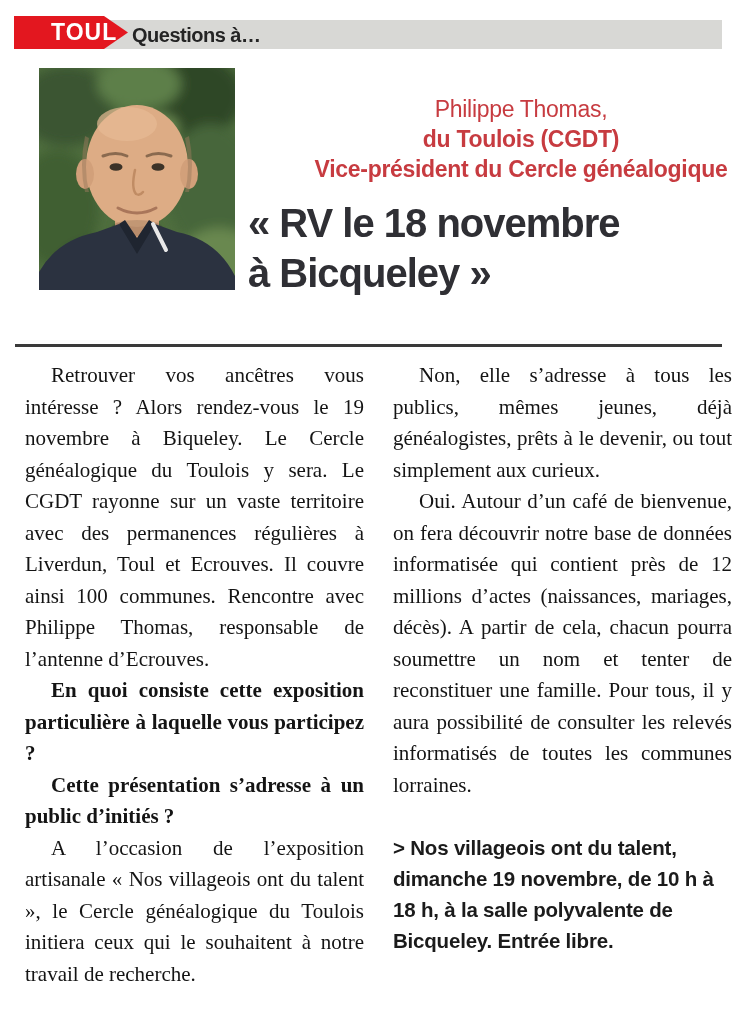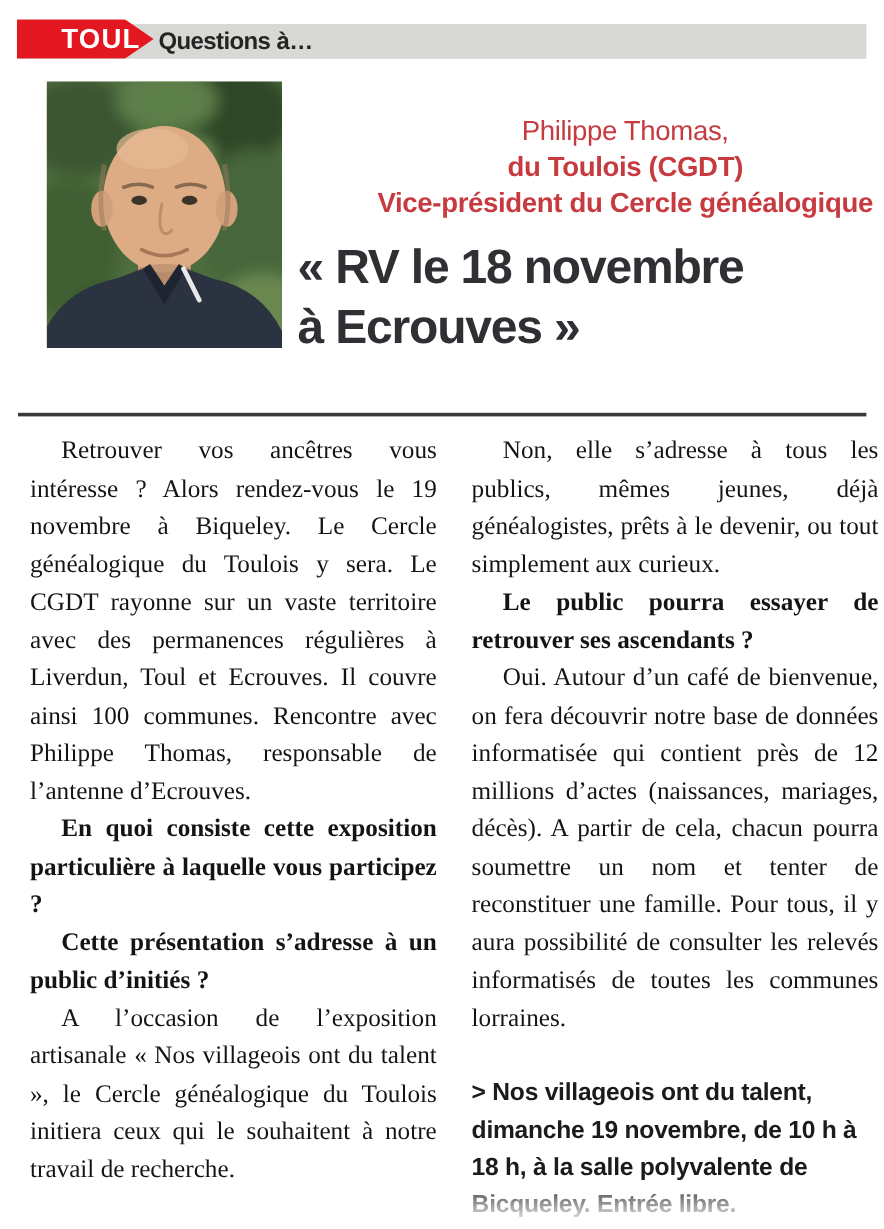--- a/index.html
+++ b/index.html
@@ -137,35 +137,34 @@
   </div>
 
   <div class="intro">
     <div class="name">Philippe Thomas,</div>
     <div class="role">du Toulois (CGDT)</div>
     <div class="role">Vice-président du Cercle généalogique</div>
   </div>
 
   <div class="headline">
     <div>« RV le 18 novembre</div>
-    <div>à Ecrouves »</div>
+    <div>à Bicqueley »</div>
   </div>
 
   <div class="rule"></div>
 
   <div class="columns">
     <div class="col">
         <p class="para p">Retrouver vos ancêtres vous intéresse ? Alors rendez-vous le 19 novembre à Biqueley. Le Cercle généalogique du Toulois y sera. Le CGDT rayonne sur un vaste territoire avec des permanences régulières à Liverdun, Toul et Ecrouves. Il couvre ainsi 100 communes. Rencontre avec Philippe Thomas, responsable de l’antenne d’Ecrouves.</p>
         <p class="para q">En quoi consiste cette exposition particulière à laquelle vous participez ?</p>
         <p class="para q">Cette présentation s’adresse à un public d’initiés ?</p>
         <p class="para p">A l’occasion de l’exposition artisanale « Nos villageois ont du talent », le Cercle généalogique du Toulois initiera ceux qui le souhaitent à notre travail de recherche.</p>
       </div>
     <div class="col">
         <p class="para p">Non, elle s’adresse à tous les publics, mêmes jeunes, déjà généalogistes, prêts à le devenir, ou tout simplement aux curieux.</p>
-        <p class="para q">Le public pourra essayer de retrouver ses ascendants ?</p>
         <p class="para p">Oui. Autour d’un café de bienvenue, on fera découvrir notre base de données informatisée qui contient près de 12 millions d’actes (naissances, mariages, décès). A partir de cela, chacun pourra soumettre un nom et tenter de reconstituer une famille. Pour tous, il y aura possibilité de consulter les relevés informatisés de toutes les communes lorraines.</p>
         <p class="para note">&gt; Nos villageois ont du talent, dimanche 19 novembre, de 10 h à 18 h, à la salle polyvalente de Bicqueley. Entrée libre.</p>
       </div>
   </div>
 
   <div class="scan-fade"></div>
 
 </div>
 
 </body></html>

